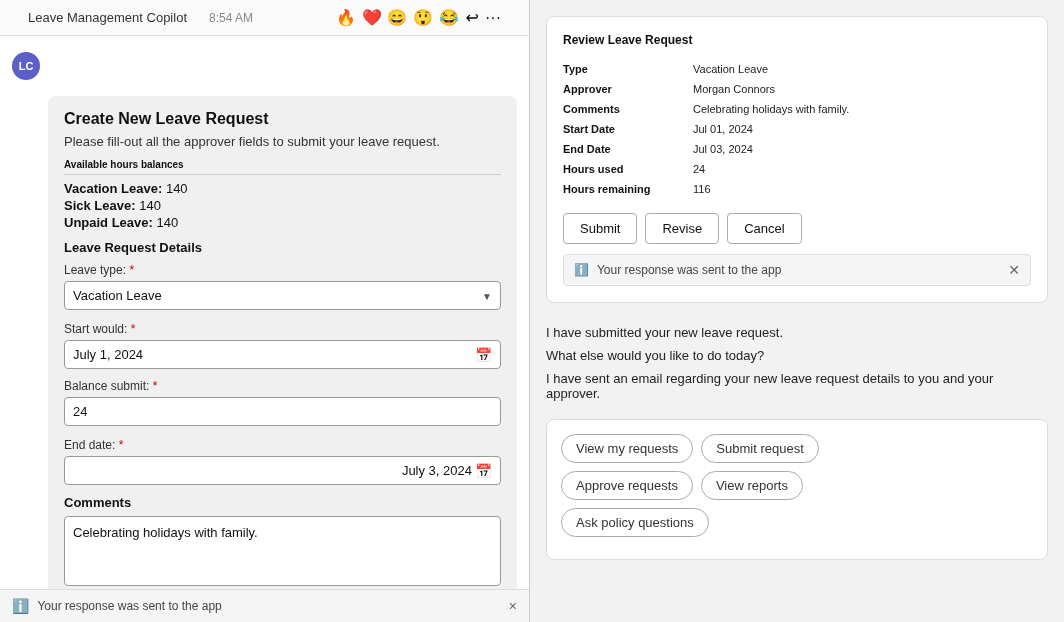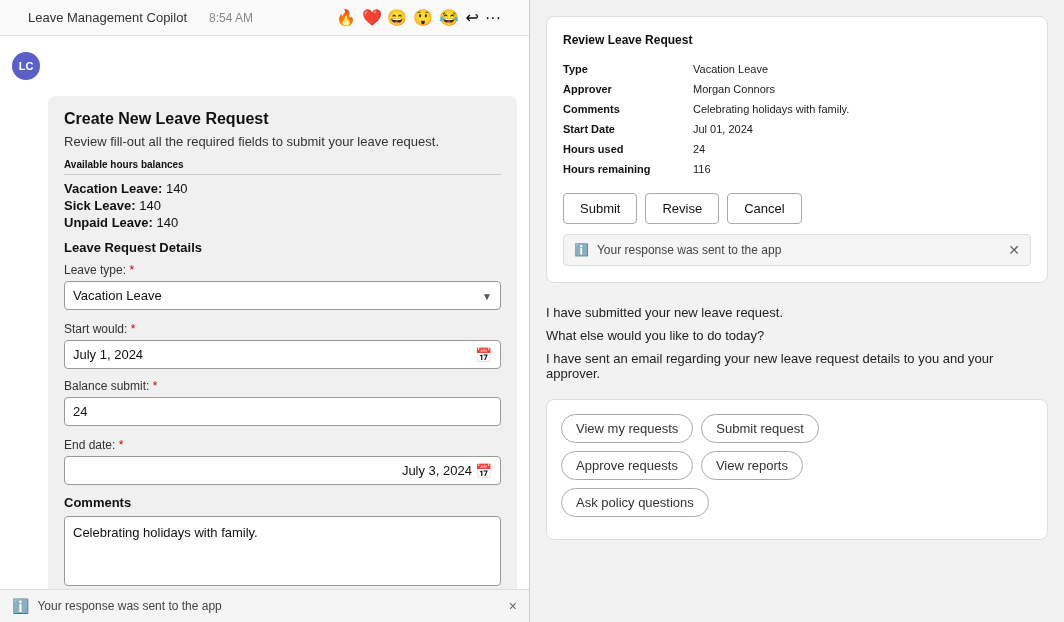--- a/index.html
+++ b/index.html
@@ -405,21 +405,21 @@
       <button class="emoji-btn">···</button>
     </div>
   </div>
 
   <div class="chat-scroll">
     <div style="display:flex; align-items:flex-start; margin-top:8px;">
       <div class="avatar-circle">LC</div>
     </div>
     <div class="message-bubble">
       <h2>Create New Leave Request</h2>
-      <p>Review fill-out all the required fields to submit your leave request.</p>
+      <p>Please fill-out all the approver fields to submit your leave request.</p>
 
       <div class="section-title">Available hours balances</div>
 
       <div class="balance-item">
         <strong>Vacation Leave:</strong> <span>140</span>
       </div>
       <div class="balance-item">
         <strong>Sick Leave:</strong> <span>140</span>
       </div>
       <div class="balance-item">
@@ -508,20 +508,24 @@
           </tr>
           <tr>
             <td>Comments</td>
             <td>Celebrating holidays with family.</td>
           </tr>
           <tr>
             <td>Start Date</td>
             <td>Jul 01, 2024</td>
           </tr>
           <tr>
+            <td>End Date</td>
+            <td>Jul 03, 2024</td>
+          </tr>
+          <tr>
             <td>Hours used</td>
             <td>24</td>
           </tr>
           <tr>
             <td>Hours remaining</td>
             <td>116</td>
           </tr>
         </tbody>
     </table>
     <div class="review-buttons">

